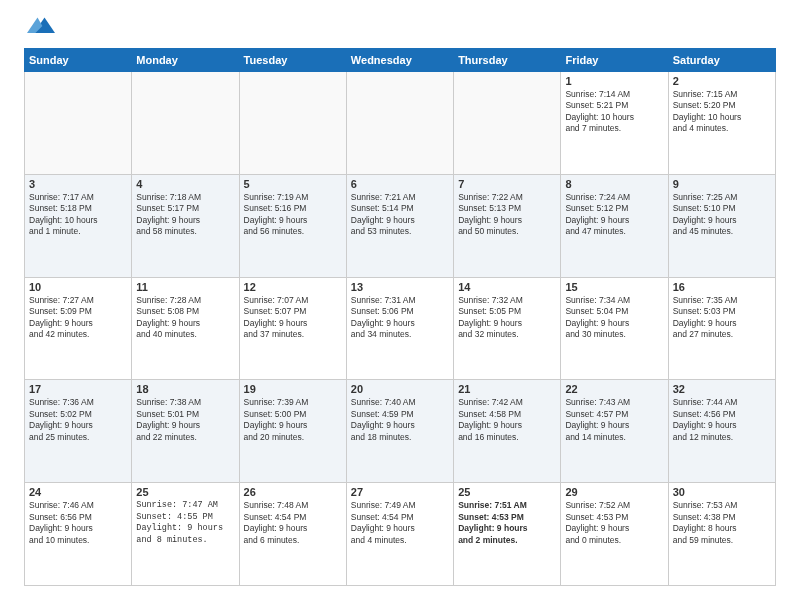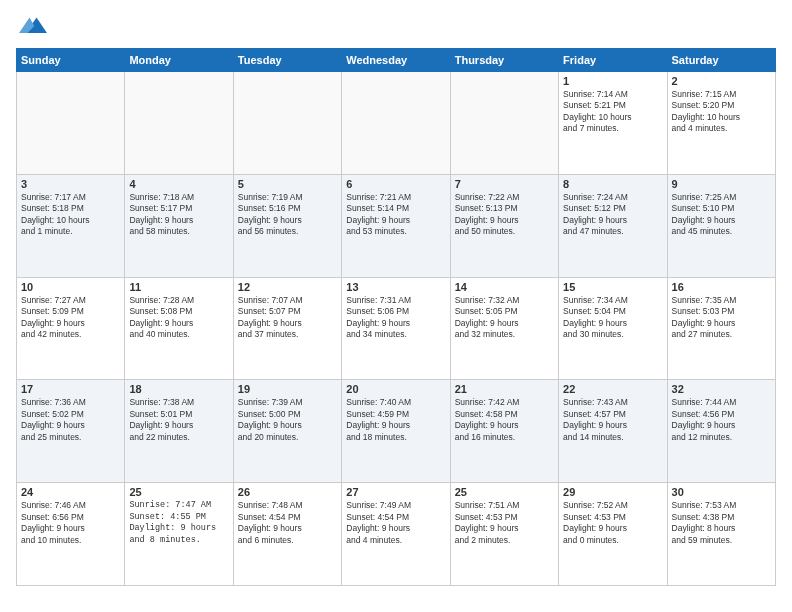--- a/index.html
+++ b/index.html
@@ -6,21 +6,21 @@
     body {
       font-family: Arial, sans-serif;
       background: #fff;
       width: 792px;
       height: 612px;
       overflow: hidden;
     }
     .container {
       width: 792px;
       height: 596px;
-      padding: 12px 16px 10px 16px;
+      padding: 12px 16px 10px 24px;
       display: flex;
       flex-direction: column;
     }
     .header {
       display: flex;
       justify-content: space-between;
       align-items: flex-start;
       margin-bottom: 8px;
     }
     .logo {
@@ -325,21 +325,21 @@
           </td>
           <td>
             <span class="day-num">27</span>
             <div class="day-info" style="white-space: pre-line;">Sunrise: 7:49 AM
 Sunset: 4:54 PM
 Daylight: 9 hours
 and 4 minutes.</div>
           </td>
           <td>
             <span class="day-num">25</span>
-            <div class="day-info" style="white-space: pre-line;">Sunrise: 7:51 AM
+            <div class="day-info" style="white-space: pre-line; font-weight: bold;">Sunrise: 7:51 AM
 Sunset: 4:53 PM
 Daylight: 9 hours
 and 2 minutes.</div>
           </td>
           <td>
             <span class="day-num">29</span>
             <div class="day-info" style="white-space: pre-line;">Sunrise: 7:52 AM
 Sunset: 4:53 PM
 Daylight: 9 hours
 and 0 minutes.</div>

